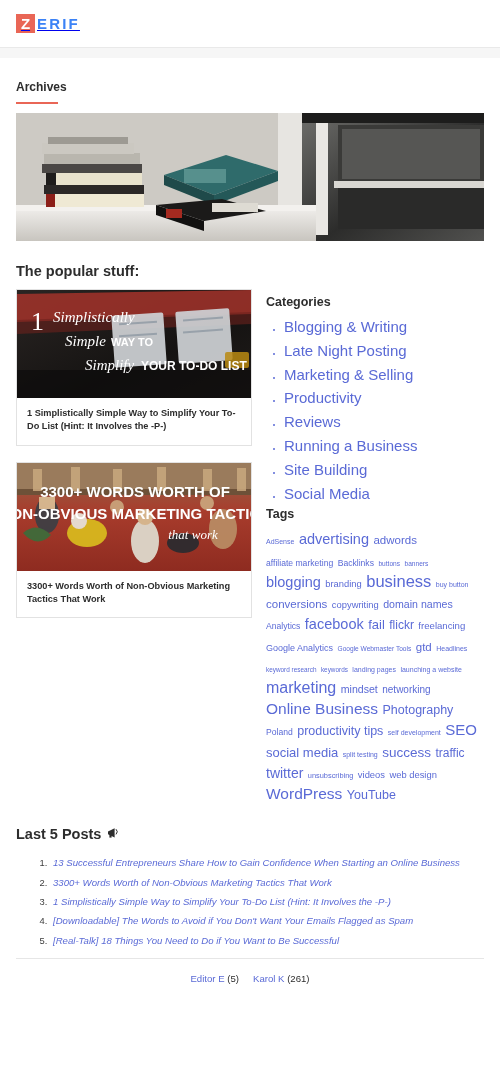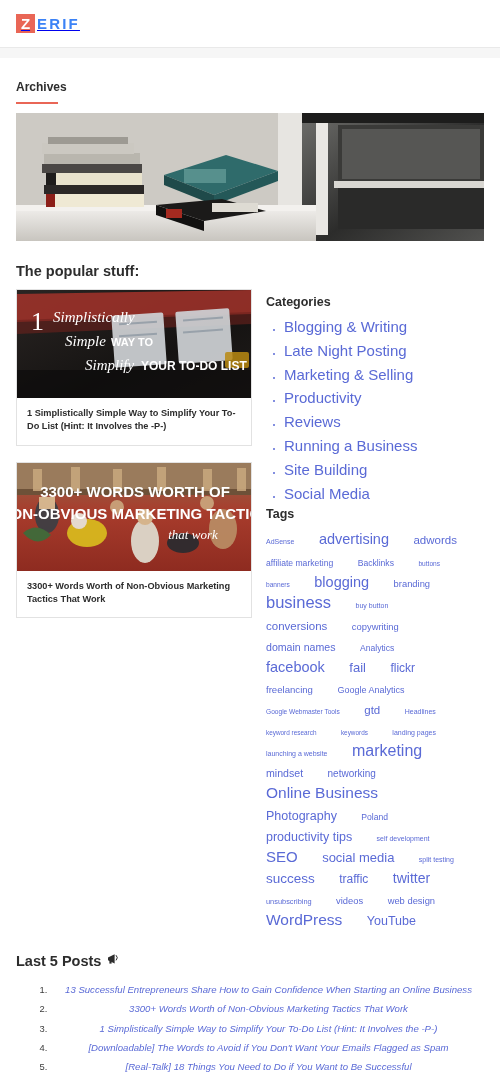--- a/index.html
+++ b/index.html
@@ -122,34 +122,33 @@
     font-size: 15px;
     line-height: 1.52;
     text-align: right;
   }
 
   .tagcloud { line-height: 1.32; }
   .tagcloud a {
     color: #5a6ad6;
     text-decoration: none;
     display: inline;
-    margin-right: 20px;
+    margin-right: 0;
     white-space: nowrap;
   }
 
   
   ol.last-posts {
     margin: 10px 0 0 34px;
     padding: 0;
     list-style: decimal;
   }
   ol.last-posts li {
     margin: 0 0 1px 0;
     padding-left: 3px;
-    text-align: center;
   }
   ol.last-posts li::marker { color: #3c3c3c; font-size: 9.4px; }
   ol.last-posts a {
     color: #5a6ad6;
     font-style: italic;
     font-size: 9.6px;
     line-height: 1.5;
     text-decoration: none;
   }
 

